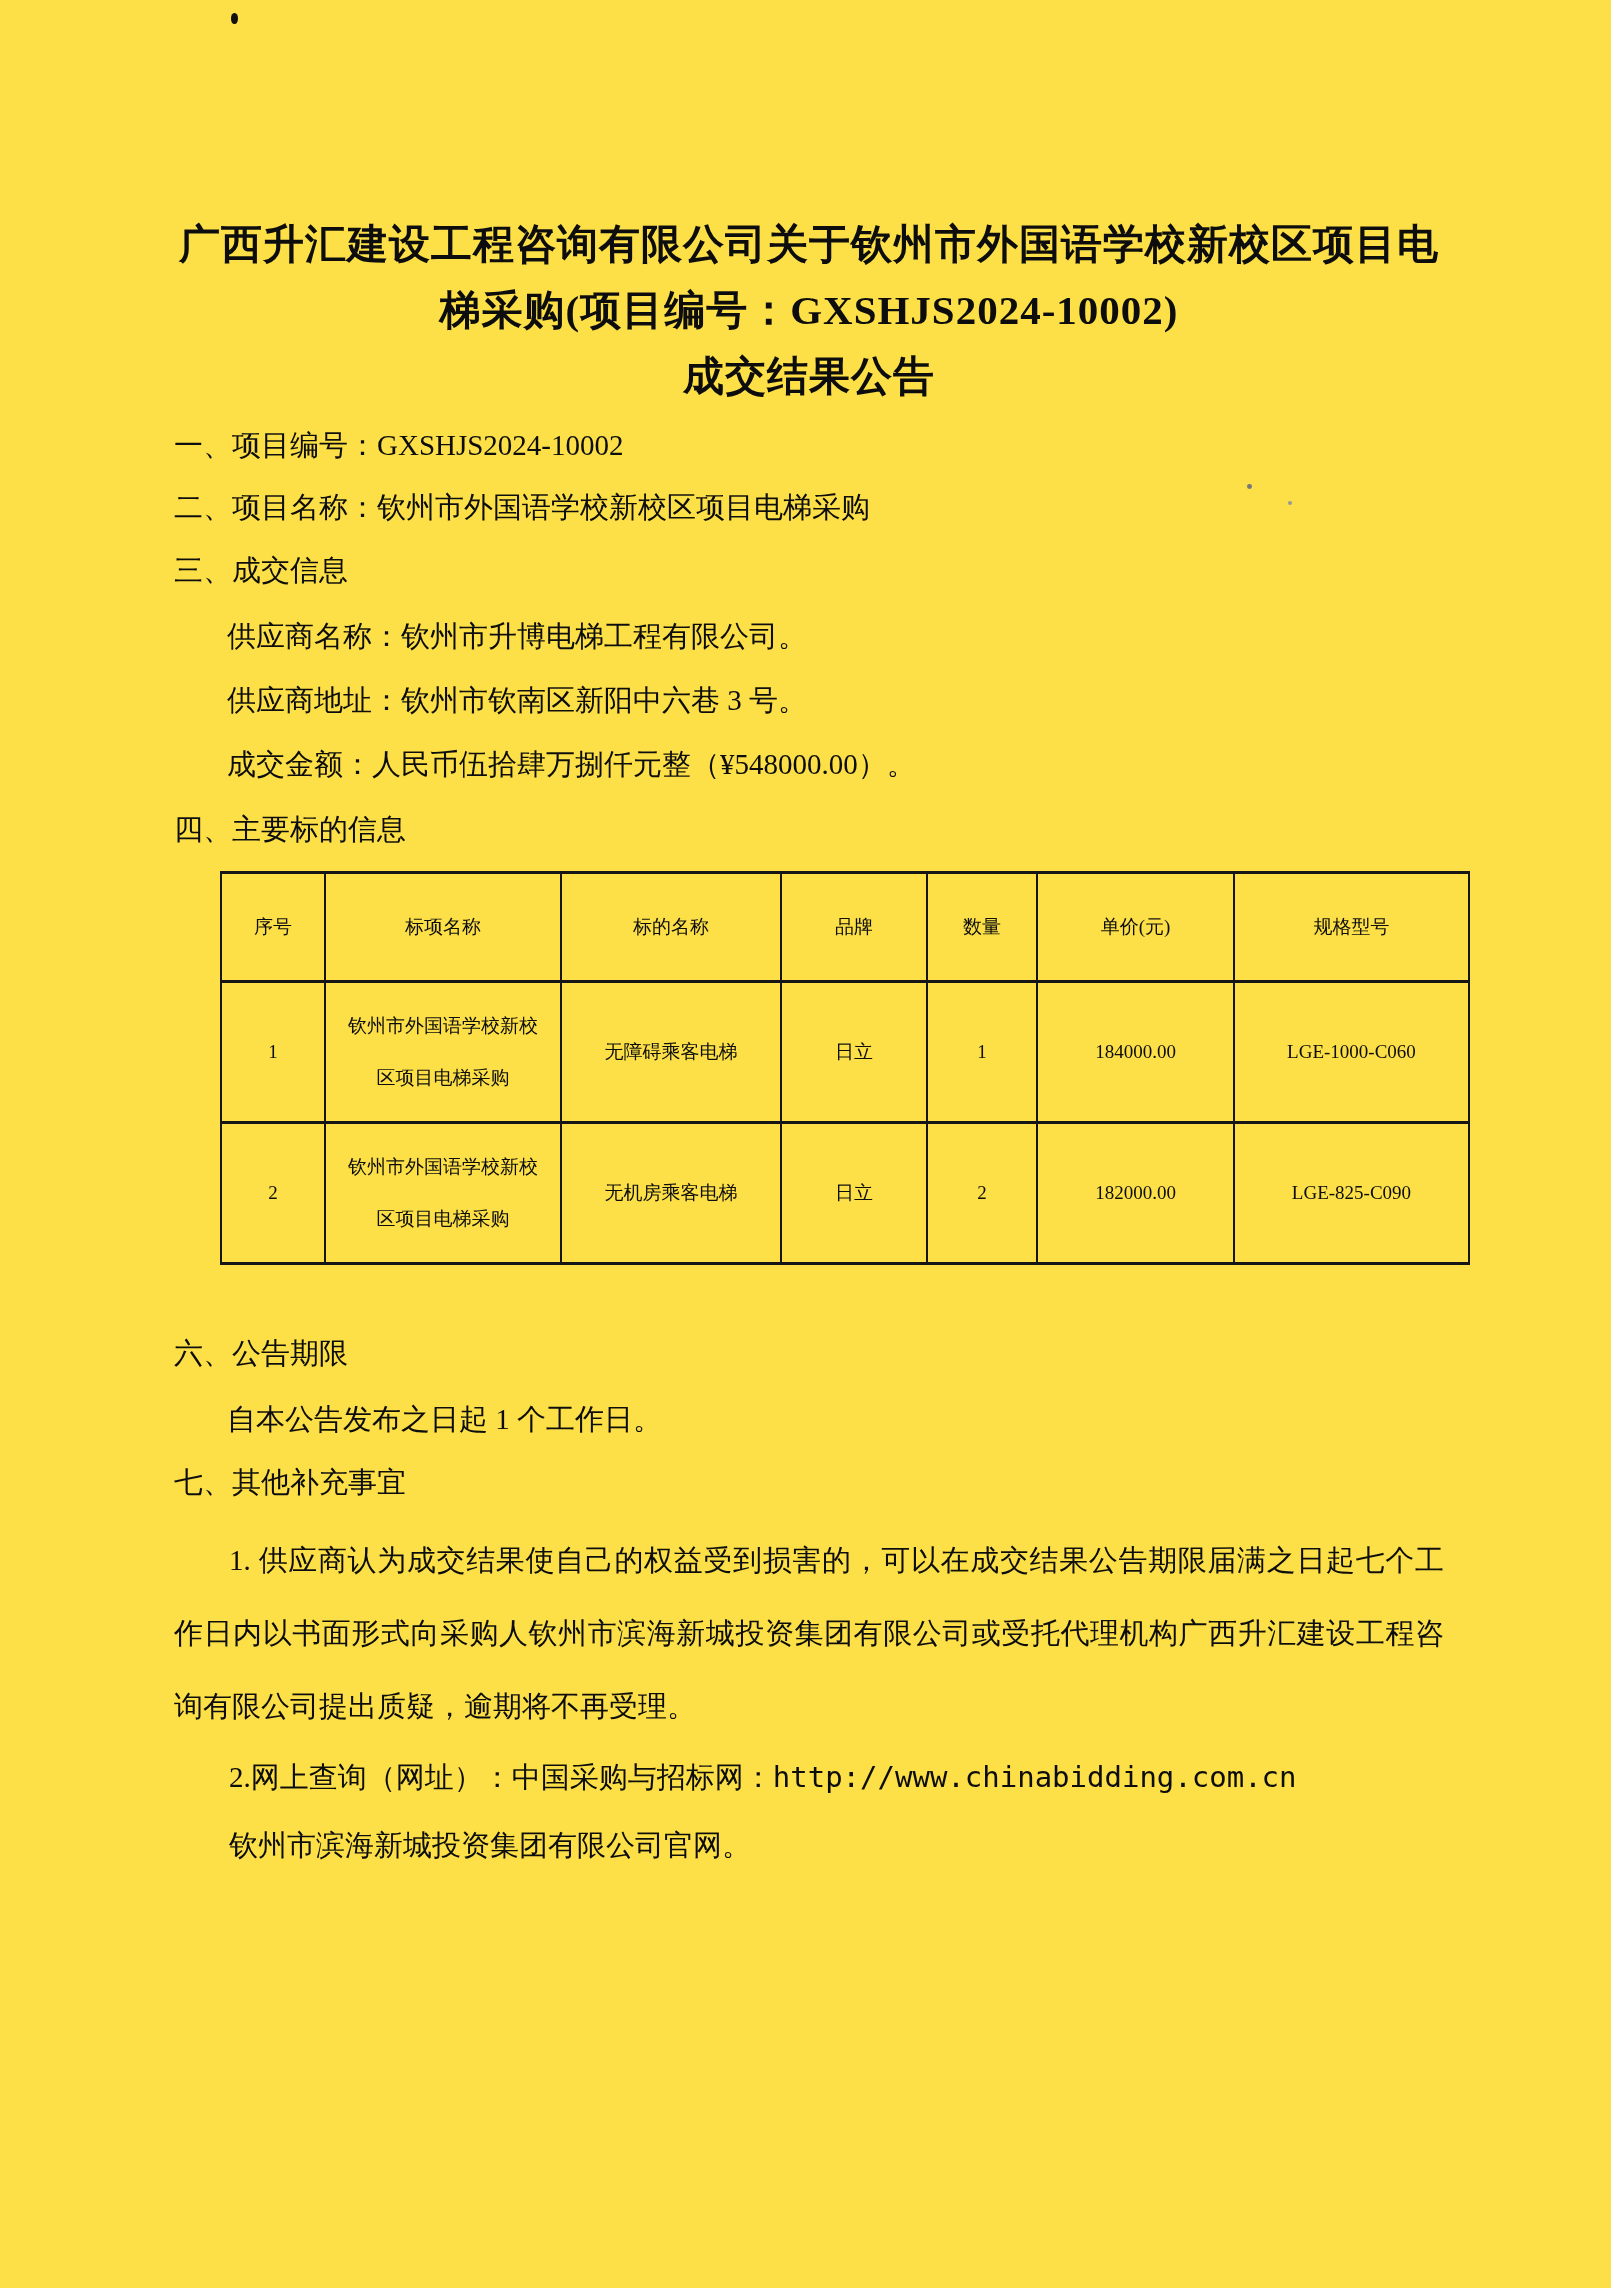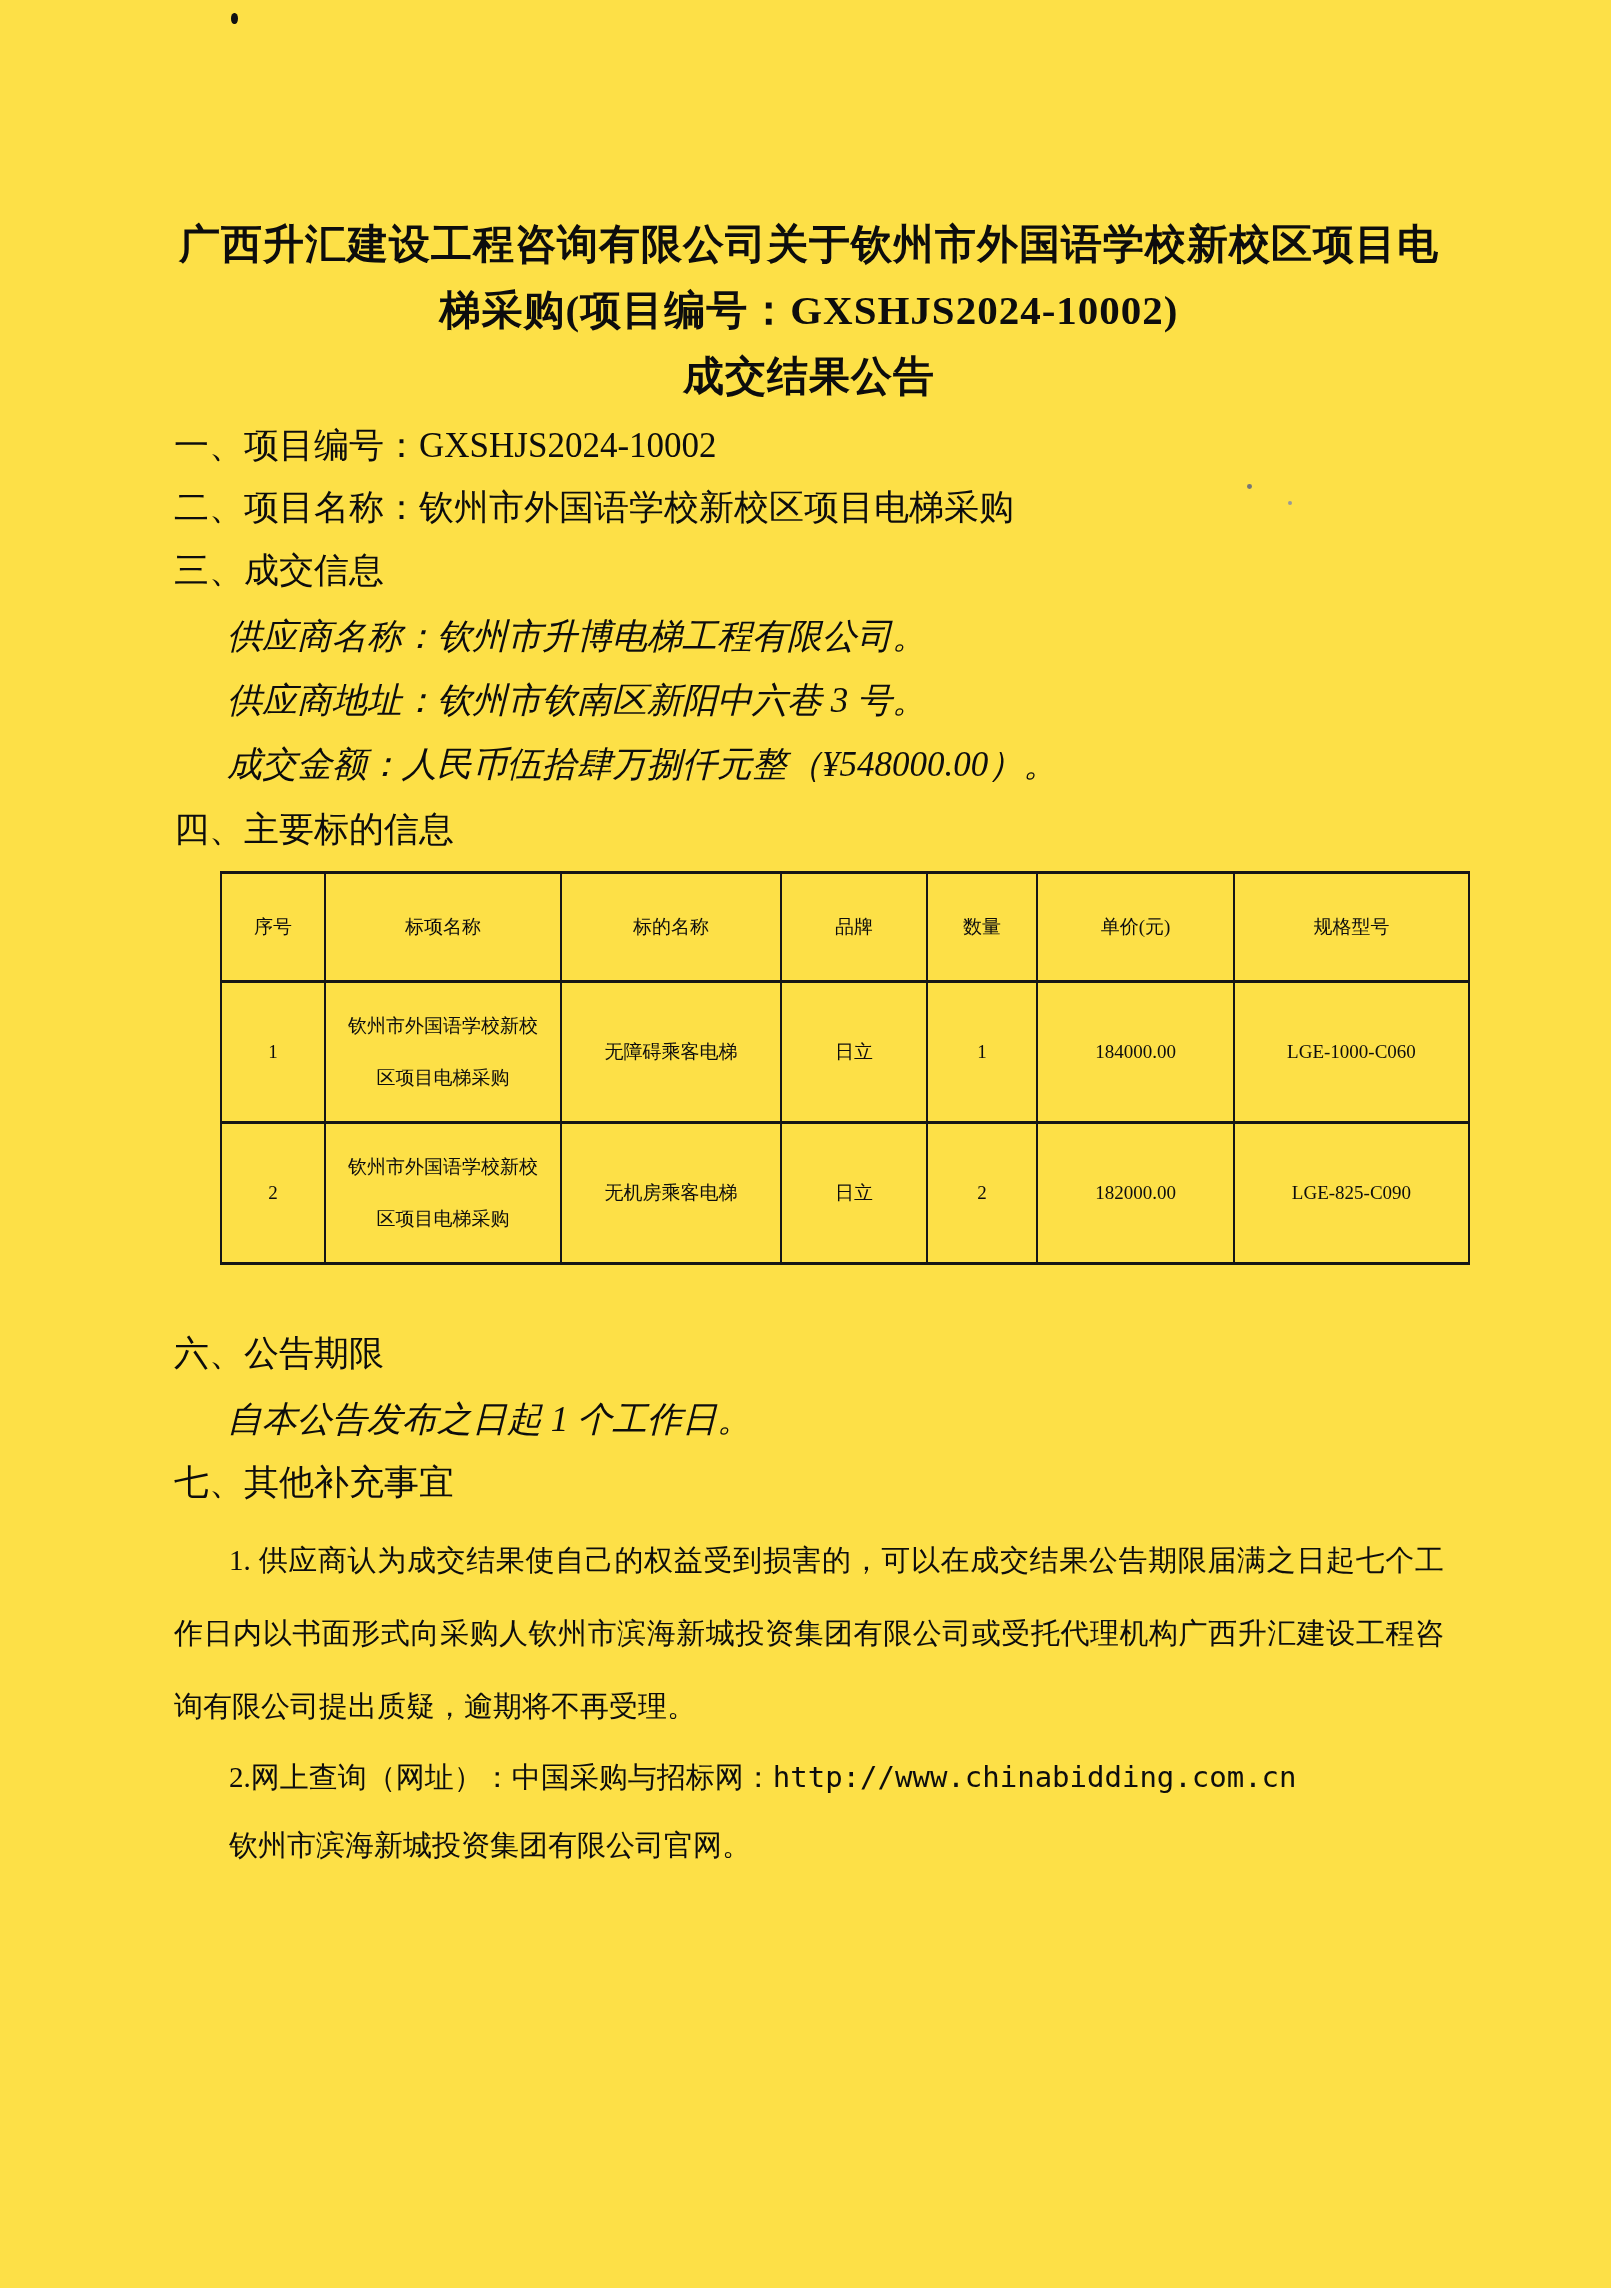--- a/index.html
+++ b/index.html
@@ -35,30 +35,30 @@
   }
   .doc-title {
     text-align: center;
     font-weight: bold;
     font-size: 41px;
     line-height: 66px;
     letter-spacing: 1px;
     margin-bottom: 15.6px;
   }
   .line {
-    font-size: 35px;
+    font-size: 29px;
     line-height: 41px;
     margin: 0 0 21.5px 0;
     white-space: nowrap;
   }
   .sub {
     padding-left: 53px;
   }
   .gap-top { margin-top: 15px; }
-  .sub-block { margin-top: 25px; font-style: italic; }
+  .sub-block { margin-top: 25px; }
   .sub-pitch { margin-bottom: 23.4px; }
 
   table.subject-table {
     border-collapse: collapse;
     table-layout: fixed;
     width: 1249px;
     margin: 11.7px 0 68px 46px;
     border: 2.9px solid #161616;
   }
   .subject-table th, .subject-table td {

